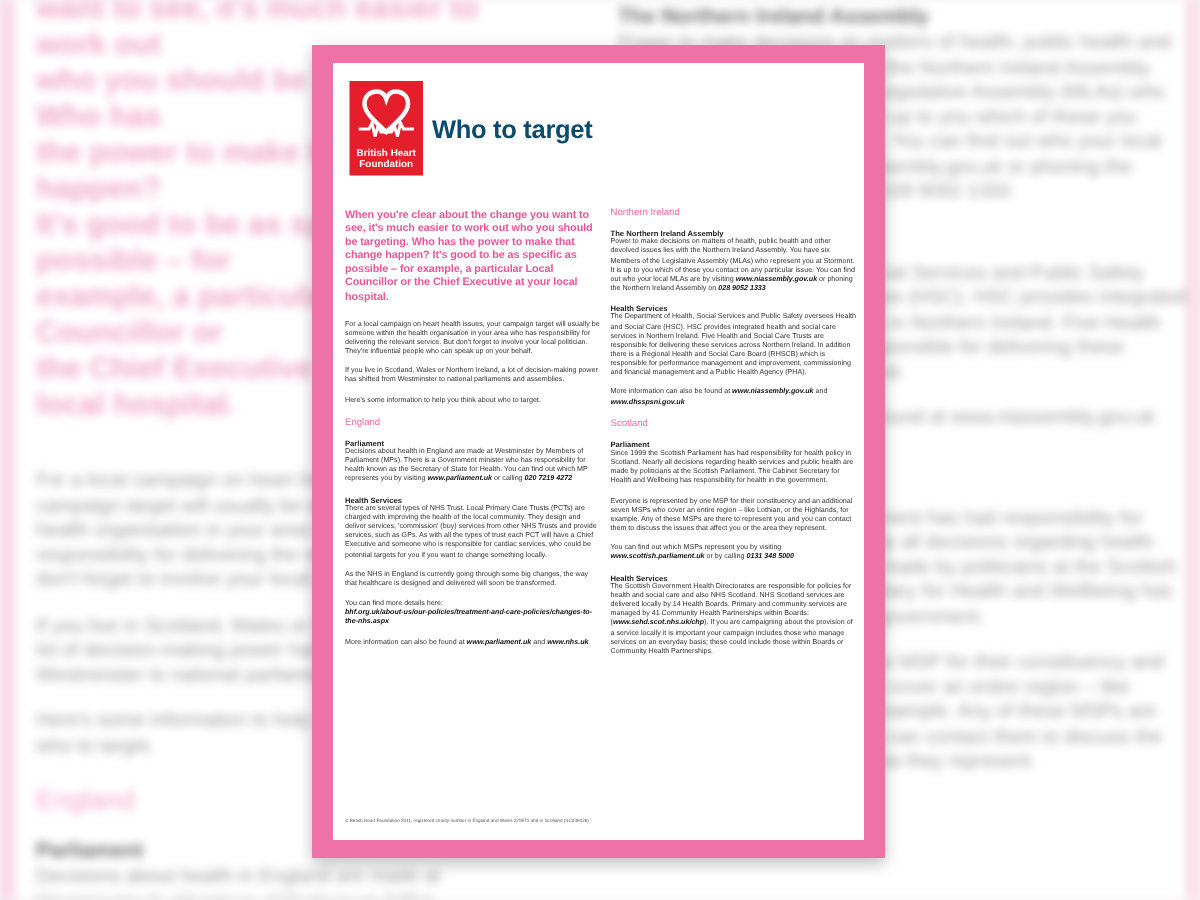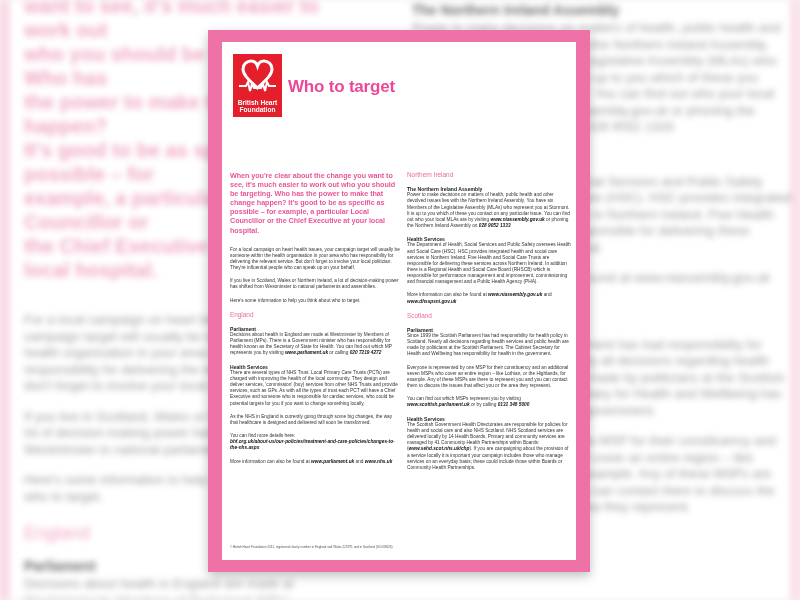--- a/index.html
+++ b/index.html
@@ -36,25 +36,25 @@
     position: absolute; left: 11px; top: 12px; width: 49px; height: 63px;
     background: #e41e2b; color: #fff;
   }
   .logo svg { position: absolute; left: 6px; top: 4px; }
   .logo-text {
     position: absolute; left: 0; bottom: 4px; width: 100%; text-align: center;
     font-size: 6.6px; line-height: 7px; font-weight: bold; color: #fff;
   }
   .title {
     position: absolute; left: 66px; top: 35px;
-    font-size: 17px; font-weight: bold; color: #ec4899; letter-spacing: -0.2px;
+    font-size: 17px; font-weight: bold; color: #0c4a6e; letter-spacing: -0.2px;
   }
 
   
-  .col { position: absolute; top: 96px; width: 170px; margin-top: 33px; }
+  .col { position: absolute; top: 96px; width: 170px; }
   .col-left { left: 8px; }
   .col-right { left: 185px; width: 164px; }
 
   .intro {
     color: #e8569a; font-weight: bold; font-size: 7.2px; line-height: 9.1px;
     letter-spacing: -0.05px;
   }
   p.body {
     font-size: 4.75px; line-height: 6.15px; color: #333; margin-top: 7px;
   }

